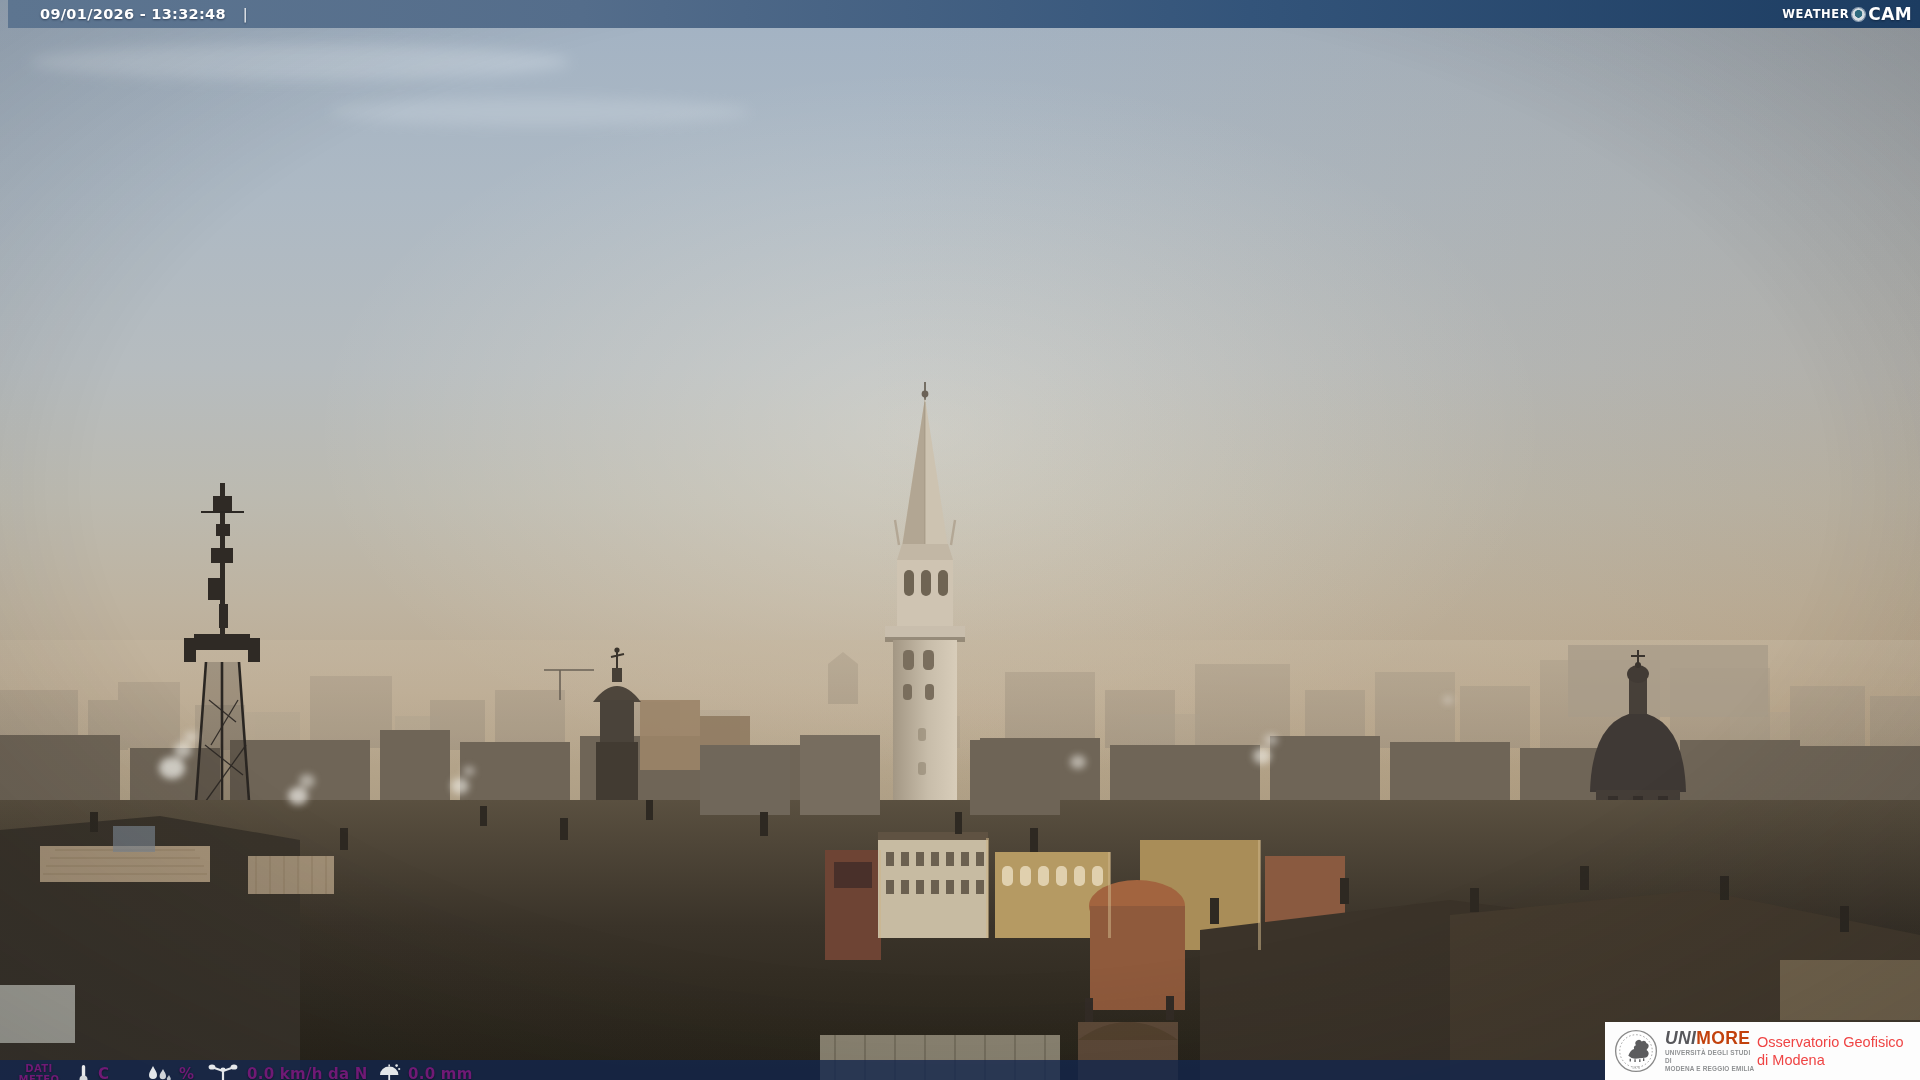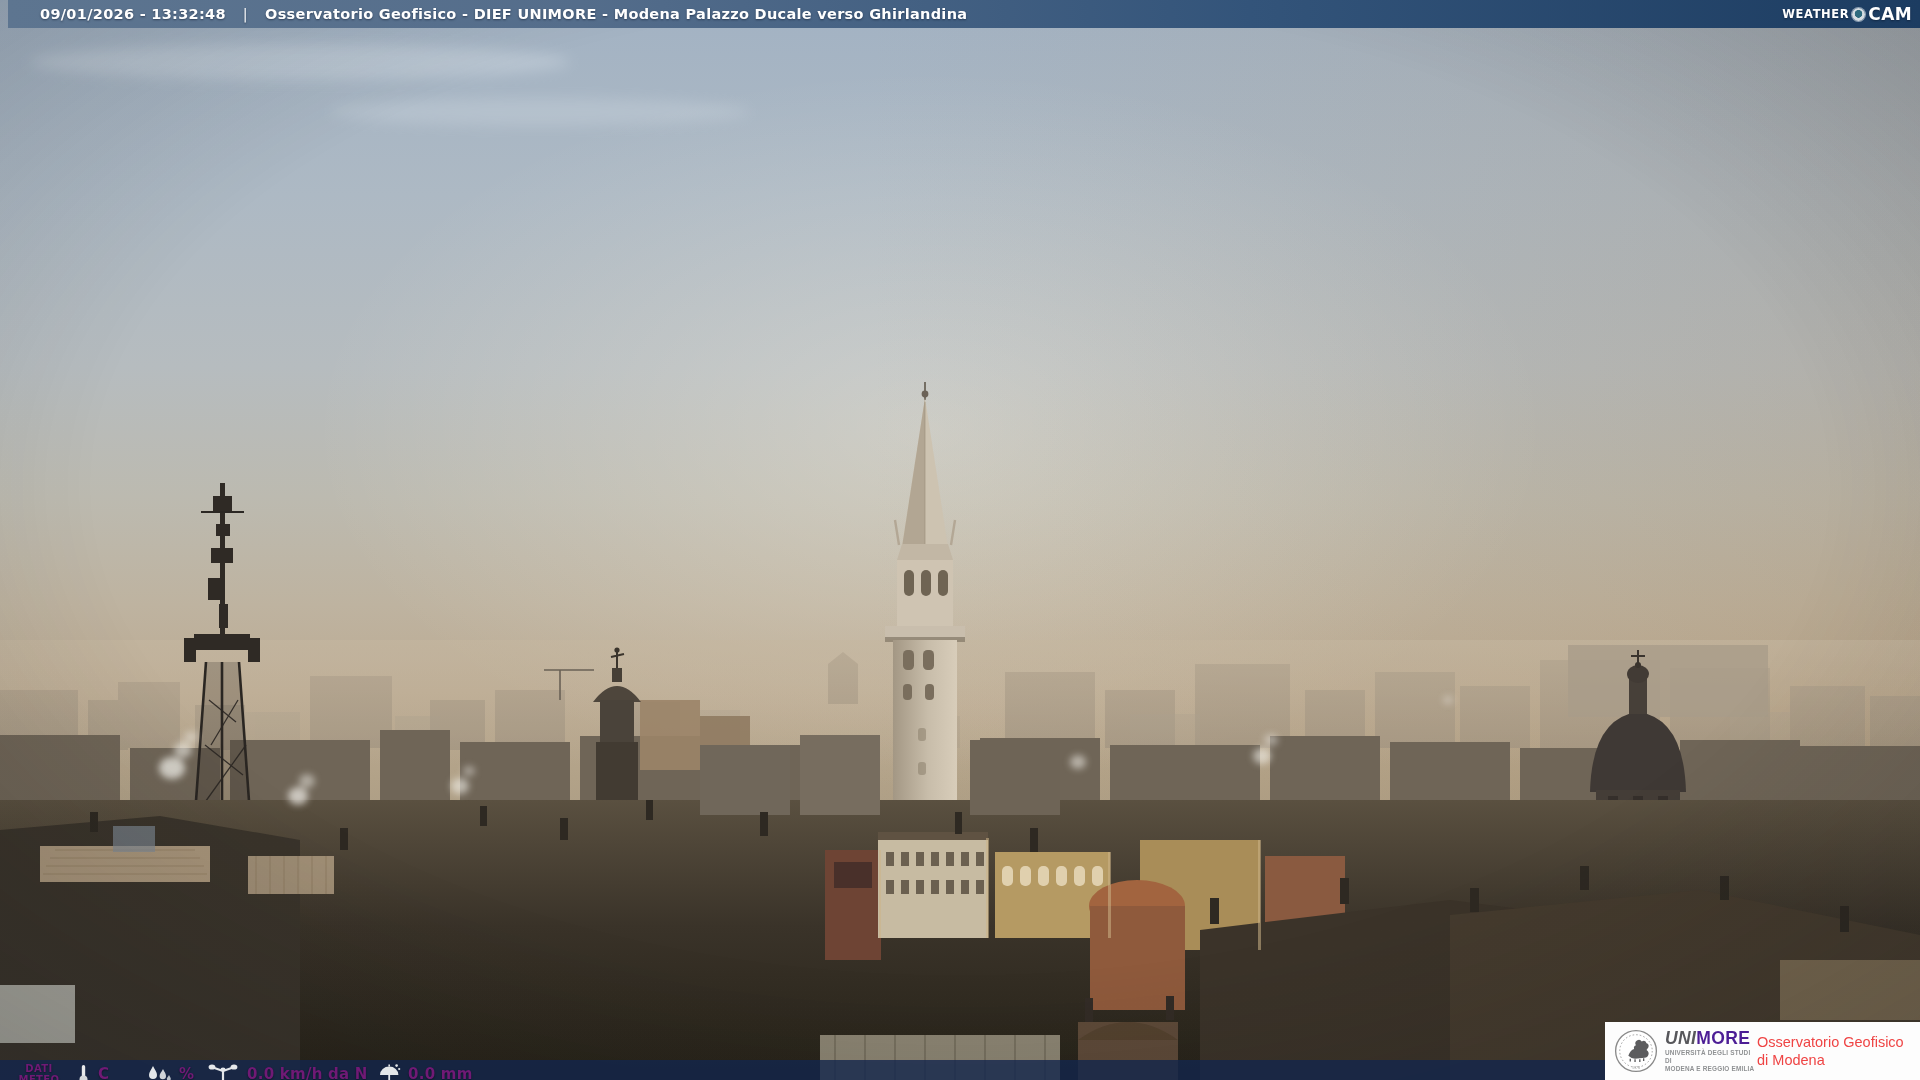--- a/index.html
+++ b/index.html
@@ -45,21 +45,21 @@
   .branding{
     position:absolute;right:0;bottom:0;width:315px;height:58px;z-index:7;
     background:#fdfdfd;display:flex;align-items:center;
     padding-left:9px;box-sizing:border-box;
     font-family:"Liberation Sans",sans-serif;
   }
   .seal{flex:0 0 auto;}
   .uni-block{margin-left:7px;flex:0 0 auto;width:92px;}
   .uni-acronym{font-size:17.5px;font-weight:bold;letter-spacing:.4px;line-height:17px;}
   .uni-acronym .g{color:#57575b;font-style:italic;}
-  .uni-acronym .r{color:#4c1d95;}
+  .uni-acronym .r{color:#c2410c;}
   .uni-sub{font-size:6.4px;font-weight:bold;color:#8f9193;letter-spacing:.2px;line-height:7.6px;margin-top:2.5px;}
   .org-block{margin-left:0;font-size:14.5px;color:#ef4444;line-height:18px;}
 </style>
 </head>
 <body>
 
 <div class="screen">
 
   <svg class="scene" width="1920" height="1080" viewBox="0 0 1920 1080">
     <defs>
@@ -322,21 +322,20 @@
         <ellipse cx="1271" cy="740" rx="7" ry="6" opacity="0.45"></ellipse>
       <ellipse cx="1448" cy="700" rx="5" ry="4" opacity="0.4"></ellipse>
     </g>
 
     <rect x="0" y="0" width="1920" height="1080" fill="url(#vig)"></rect>
   </svg>
 
   <header class="topbar">
     <span class="timestamp">09/01/2026 - 13:32:48</span>
     <span class="sep">|</span>
-    <span class="title">Osservatorio Geofisico - DIEF UNIMORE - Modena Palazzo Ducale verso Ghirlandina</span>
     <span class="wcam">
       <span class="w1">Weather</span>
       <span class="lens"></span>
       <span class="w2">Cam</span>
     </span>
   </header>
 
   <footer class="bottombar">
     <div class="meteo-label">
       <div>DATI</div>

